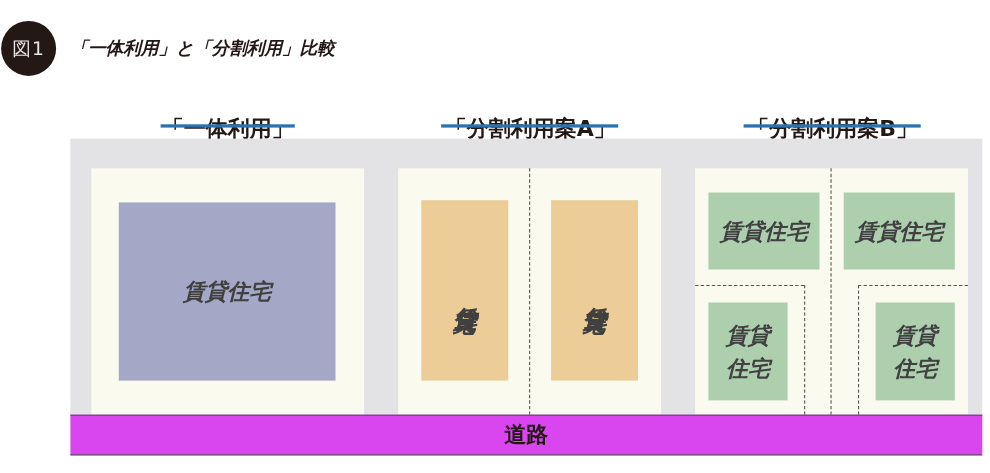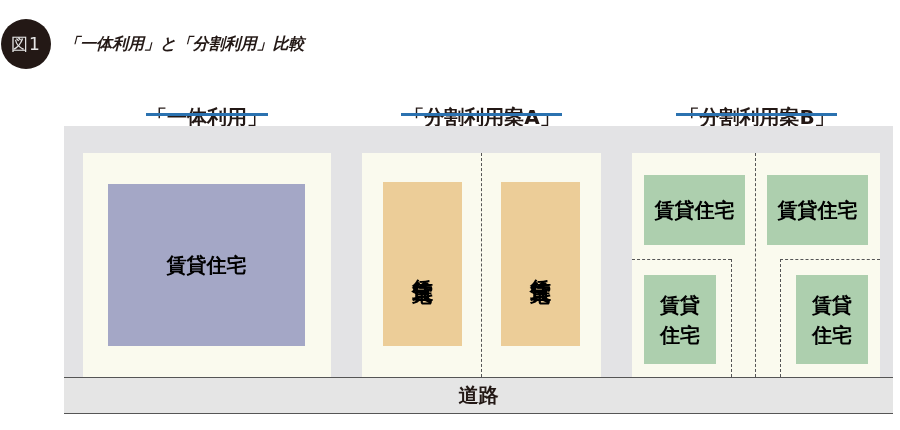--- a/index.html
+++ b/index.html
@@ -7,29 +7,29 @@
          font-family:"DejaVu Sans","Liberation Sans",sans-serif; color:#231815; }
   .abs { position:absolute; }
   .badge { left:1px; top:19px; width:50px; height:50px; border-radius:50%;
            background:#231815; color:#e5e5e5; font-size:17px; display:flex;
            align-items:center; justify-content:center; letter-spacing:1px; }
   .fig-title { left:64px; top:30px; font-size:16px; font-weight:bold; white-space:nowrap; line-height:28px;font-style:italic; }
   .col-title { top:86px; font-size:20px; font-weight:bold; text-align:center; white-space:nowrap; line-height:28px;margin-top:17px; }
   .underline { height:3px; background:#2b72b0; }
   .site { left:64px; top:126px; width:829px; height:252px; background:#e3e3e5; }
   .lot { background:#fafaee; }
-  .bld { display:flex; align-items:center; justify-content:center; font-weight:bold; color:#000000; text-align:center; }
+  .bld { display:flex; align-items:center; justify-content:center; font-weight:bold; color:#404040; text-align:center;font-style:italic; }
   .purple { background:#a4a7c6; }
   .orange { background:#eccd98; }
   .green  { background:#adcfae; }
   .vtext { writing-mode:vertical-rl; text-orientation:upright; font-size:21px; letter-spacing:1px; }
   .htext { font-size:20px; }
   .dash-v { width:0; border-left:1.5px dashed #555; }
   .dash-h { height:0; border-top:1.5px dashed #555; }
-  .road { left:64px; top:377px; width:829px; height:35px; background:#e5e5e5;
+  .road { left:64px; top:377px; width:829px; height:35px; background:#d946ef;
           border-top:1.5px solid #555; border-bottom:1.5px solid #555;
           display:flex; align-items:center; justify-content:center; font-size:20px; font-weight:bold; }
 </style>
 </head>
 <body>
 
 <div class="abs badge">図1</div>
 <div class="abs fig-title">「一体利用」と「分割利用」比較</div>
 
 <div class="abs col-title" style="left:143px;width:128px;">「一体利用」</div>

